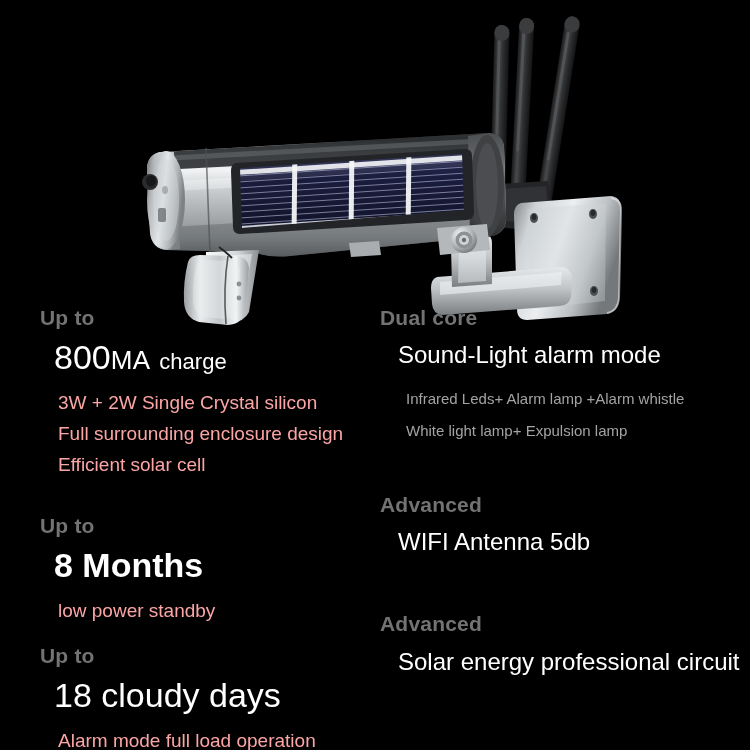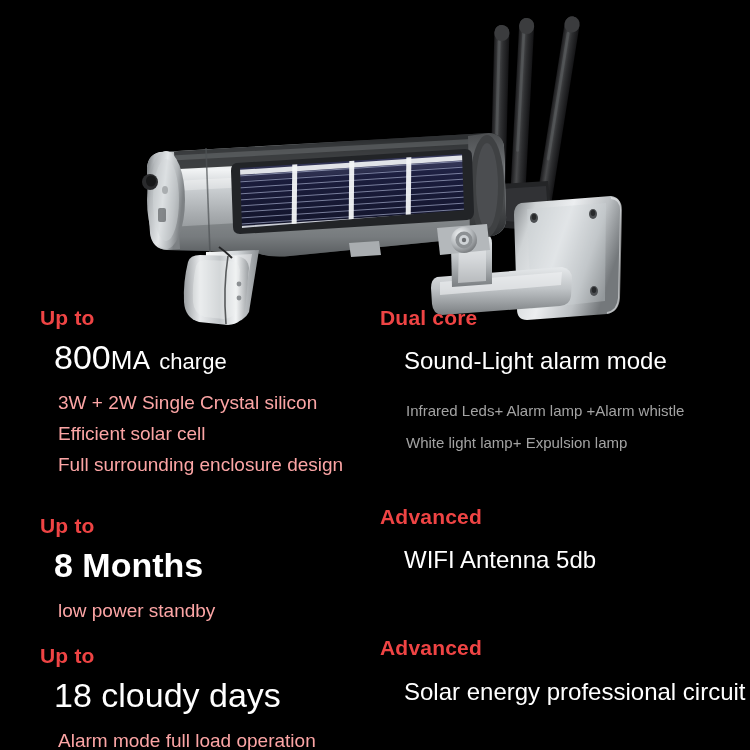--- a/index.html
+++ b/index.html
@@ -30,21 +30,21 @@
   .col {
     position: absolute;
     box-sizing: border-box;
   }
   .col-left  { left: 40px;  top: 305px; width: 350px; }
   .col-right { left: 380px; top: 305px; width: 370px; }
 
   .block { margin-bottom: 0; }
 
   .kicker {
-    color: #ef4444;
+    color: #737373;
     font-weight: bold;
     font-size: 21px;
     letter-spacing: 0.2px;
     line-height: 1.25;
     margin: 0;
   }
 
   .headline {
     color: #ffffff;
     font-size: 34px;
@@ -67,21 +67,21 @@
     font-size: 19px;
     line-height: 1.42;
     margin: 4px;
     white-space: nowrap;
   }
 
   .feature {
     color: #ffffff;
     font-size: 24px;
     line-height: 1.32;
-    margin: 6px;
+    margin: 0;
     white-space: nowrap;
   }
 
   .micro {
     color: #a3a3a3;
     font-size: 15px;
     line-height: 1.62;
     margin: 8px;
     white-space: nowrap;
   }
@@ -318,22 +318,22 @@
 
   <div class="col col-left">
 
     <div class="block">
       <p class="kicker">Up to</p>
       <p class="headline ind">
         <span>800</span><span class="unit">MA</span><span class="word">charge</span>
       </p>
       <div class="gap-sm"></div>
       <p class="subline ind">3W + 2W Single Crystal silicon</p>
+      <p class="subline ind">Full surrounding enclosure design</p>
       <p class="subline ind">Efficient solar cell</p>
-      <p class="subline ind">Full surrounding enclosure design</p>
     </div>
 
     <div class="gap-lg"></div>
 
     <div class="block">
       <p class="kicker">Up to</p>
       <p class="headline bold ind">8 Months</p>
       <div class="gap-sm"></div>
       <p class="subline ind">low power standby</p>
     </div>

